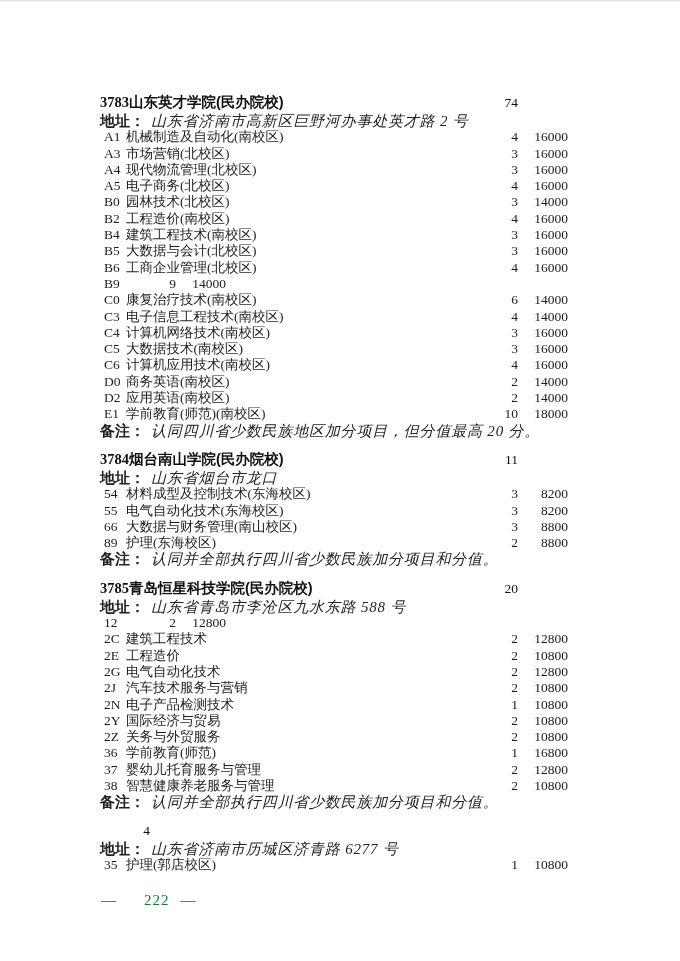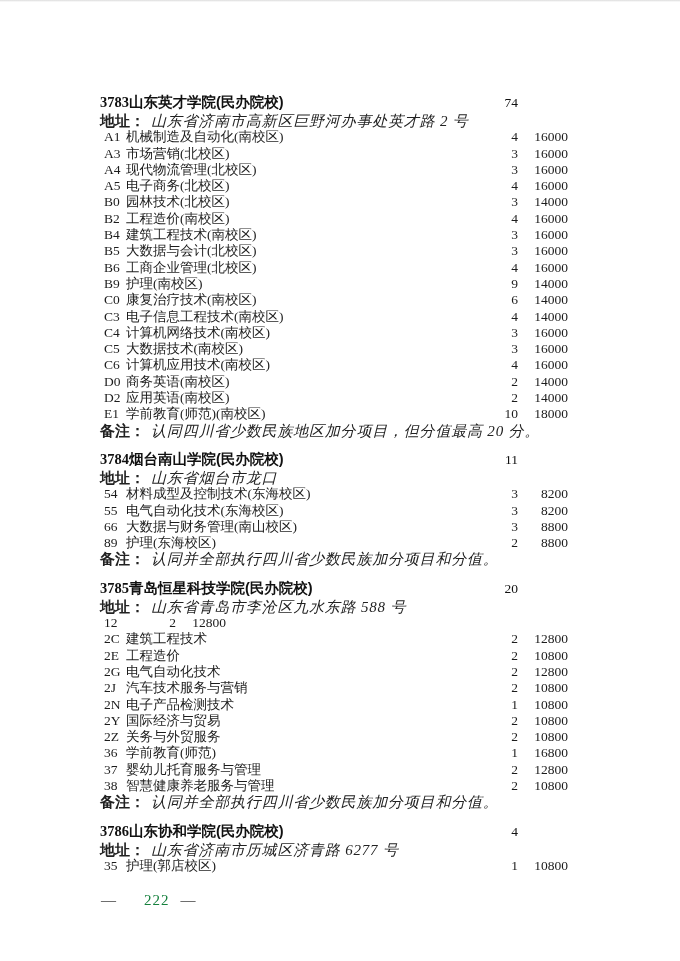--- a/index.html
+++ b/index.html
@@ -135,21 +135,20 @@
 
   <div class="major-row">
     <span class="major-code">B6</span>
     <span class="major-name">工商企业管理(北校区)</span>
     <span class="col-count">4</span>
     <span class="col-fee">16000</span>
   </div>
 
   <div class="major-row">
     <span class="major-code">B9</span>
-    <span class="major-name">护理(南校区)</span>
     <span class="col-count">9</span>
     <span class="col-fee">14000</span>
   </div>
 
   <div class="major-row">
     <span class="major-code">C0</span>
     <span class="major-name">康复治疗技术(南校区)</span>
     <span class="col-count">6</span>
     <span class="col-fee">14000</span>
   </div>
@@ -342,21 +341,20 @@
   </div>
 </div>
     <div class="note-line">
       <span class="note-label">备注：</span>
       <span class="note-text">认同并全部执行四川省少数民族加分项目和分值。</span>
     </div>
   </section>
 
   <section class="school">
     <div class="school-header">
-      <span class="school-title"><span class="school-code">3786</span><span>山东协和学院(民办院校)</span></span>
       <span class="col-count">4</span>
       <span class="col-fee"></span>
     </div>
     <div class="addr-line">
       <span class="addr-label">地址：</span>
       <span class="addr-text">山东省济南市历城区济青路 6277 号</span>
     </div>
     <div class="rows">
   <div class="major-row">
     <span class="major-code">35</span>

